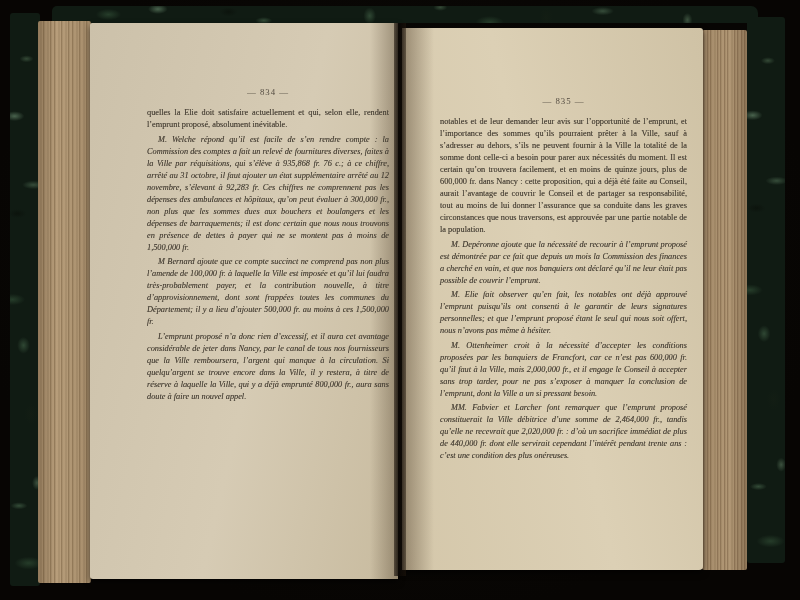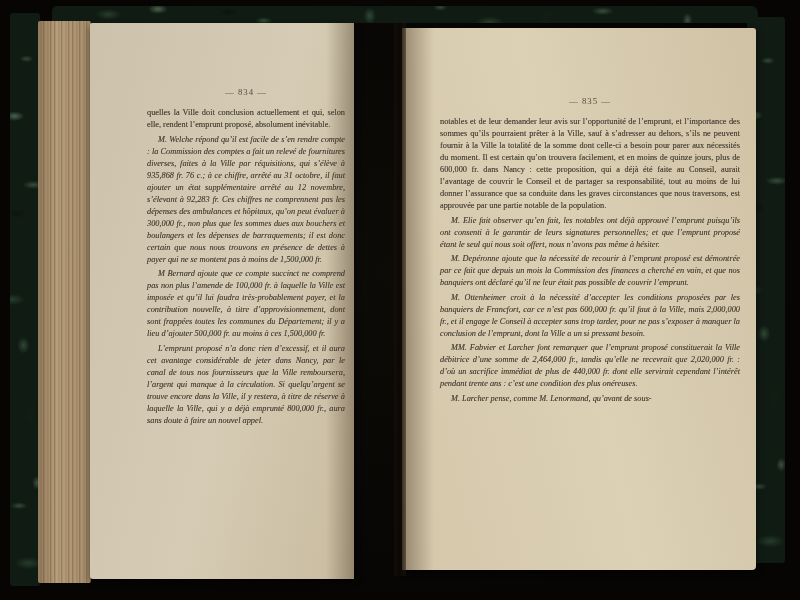--- a/index.html
+++ b/index.html
@@ -54,26 +54,26 @@
       linear-gradient(270deg, rgba(60,40,20,.28), rgba(0,0,0,0) 40%, rgba(90,68,40,.18) 100%),
       repeating-linear-gradient(90deg, #b29876 0px, #b29876 1.4px, #93795a 1.4px, #93795a 2.1px, #a78e6c 2.1px, #a78e6c 3.4px);
   }
 
   
   .page {
     position: absolute;
     box-shadow: 0 3px 6px rgba(0,0,0,.6);
   }
   .page-left {
-    left: 90px; top: 23px; width: 264px; height: 556px;
+    left: 90px; top: 23px; width: 308px; height: 556px;
     background: linear-gradient(103deg, #ccc1aa 0%, #d6cbb4 55%, #c8bb9f 100%);
     border-radius: 2px 0 0 3px;
   }
   .page-right {
-    left: 402px; top: 28px; width: 354px; height: 542px;
+    left: 402px; top: 28px; width: 301px; height: 542px;
     background: linear-gradient(257deg, #cfc2a5 0%, #dcd0b5 50%, #d4c7aa 100%);
     border-radius: 0 3px 4px 0;
   }
   .shade {
     position: absolute; top: 0; height: 100%; pointer-events: none;
   }
   .shade-gutter-left  { right: 0; width: 28px; background: linear-gradient(90deg, rgba(0,0,0,0), rgba(70,54,34,.40)); }
   .shade-gutter-right { left: 0;  width: 32px; background: linear-gradient(270deg, rgba(0,0,0,0), rgba(66,49,30,.45)); }
   .gutter {
     position: absolute; left: 394px; top: 23px; width: 12px; height: 553px;
@@ -113,36 +113,35 @@
     <div class="marble cover-left"></div>
     <div class="marble cover-right"></div>
 
     <div class="edges edges-left"></div>
     <div class="edges edges-right"></div>
 
     <div class="page page-left">
       <div class="shade shade-gutter-left"></div>
       <div class="text-col text-col-left">
         <div class="page-header">— 834 —</div>
-        <p>quelles la Ville doit conclusion actuellement et qui, selon elle, rendent l’emprunt proposé, absolument inévitable.</p>
+        <p>quelles la Elie doit satisfaire actuellement et qui, selon elle, rendent l’emprunt proposé, absolument inévitable.</p>
         <p class="ind">M. Welche répond qu’il est facile de s’en rendre compte : la Commission des comptes a fait un relevé de fournitures diverses, faites à la Ville par réquisitions, qui s’élève à 935,868 fr. 76 c.; à ce chiffre, arrêté au 31 octobre, il faut ajouter un état supplémentaire arrêté au 12 novembre, s’élevant à 92,283 fr. Ces chiffres ne comprennent pas les dépenses des ambulances et hôpitaux, qu’on peut évaluer à 300,000 fr., non plus que les sommes dues aux bouchers et boulangers et les dépenses de barraquements; il est donc certain que nous nous trouvons en présence de dettes à payer qui ne se montent pas à moins de 1,500,000 fr.</p>
         <p class="ind">M Bernard ajoute que ce compte succinct ne comprend pas non plus l’amende de 100,000 fr. à laquelle la Ville est imposée et qu’il lui faudra très-probablement payer, et la contribution nouvelle, à titre d’approvisionnement, dont sont frappées toutes les communes du Département; il y a lieu d’ajouter 500,000 fr. au moins à ces 1,500,000 fr.</p>
         <p class="ind">L’emprunt proposé n’a donc rien d’excessif, et il aura cet avantage considérable de jeter dans Nancy, par le canal de tous nos fournisseurs que la Ville remboursera, l’argent qui manque à la circulation. Si quelqu’argent se trouve encore dans la Ville, il y restera, à titre de réserve à laquelle la Ville, qui y a déjà emprunté 800,000 fr., aura sans doute à faire un nouvel appel.</p>
       </div>
     </div>
 
     <div class="page page-right">
       <div class="shade shade-gutter-right"></div>
       <div class="text-col text-col-right">
         <div class="page-header">— 835 —</div>
         <p>notables et de leur demander leur avis sur l’opportunité de l’emprunt, et l’importance des sommes qu’ils pourraient prêter à la Ville, sauf à s’adresser au dehors, s’ils ne peuvent fournir à la Ville la totalité de la somme dont celle-ci a besoin pour parer aux nécessités du moment. Il est certain qu’on trouvera facilement, et en moins de quinze jours, plus de 600,000 fr. dans Nancy : cette proposition, qui a déjà été faite au Conseil, aurait l’avantage de couvrir le Conseil et de partager sa responsabilité, tout au moins de lui donner l’assurance que sa conduite dans les graves circonstances que nous traversons, est approuvée par une partie notable de la population.</p>
+        <p class="ind">M. Depéronne ajoute que la nécessité de recourir à l’emprunt proposé est démontrée par ce fait que depuis un mois la Commission des finances a cherché en vain, et que nos banquiers ont déclaré qu’il ne leur était pas possible de couvrir l’emprunt.</p>
         <p class="ind">M. Elie fait observer qu’en fait, les notables ont déjà approuvé l’emprunt puisqu’ils ont consenti à le garantir de leurs signatures personnelles; et que l’emprunt proposé étant le seul qui nous soit offert, nous n’avons pas même à hésiter.</p>
-        <p class="ind">M. Depéronne ajoute que la nécessité de recourir à l’emprunt proposé est démontrée par ce fait que depuis un mois la Commission des finances a cherché en vain, et que nos banquiers ont déclaré qu’il ne leur était pas possible de couvrir l’emprunt.</p>
         <p class="ind">M. Ottenheimer croit à la nécessité d’accepter les conditions proposées par les banquiers de Francfort, car ce n’est pas 600,000 fr. qu’il faut à la Ville, mais 2,000,000 fr., et il engage le Conseil à accepter sans trop tarder, pour ne pas s’exposer à manquer la conclusion de l’emprunt, dont la Ville a un si pressant besoin.</p>
         <p class="ind">MM. Fabvier et Larcher font remarquer que l’emprunt proposé constituerait la Ville débitrice d’une somme de 2,464,000 fr., tandis qu’elle ne recevrait que 2,020,000 fr. : d’où un sacrifice immédiat de plus de 440,000 fr. dont elle servirait cependant l’intérêt pendant trente ans : c’est une condition des plus onéreuses.</p>
-        <p class="ind">M. Larcher pense, comme M. Lenormand, qu’avant de sous-</p>
       </div>
     </div>
 
     <div class="gutter"></div>
 
   </div>
 </div>
 
 </body></html>

